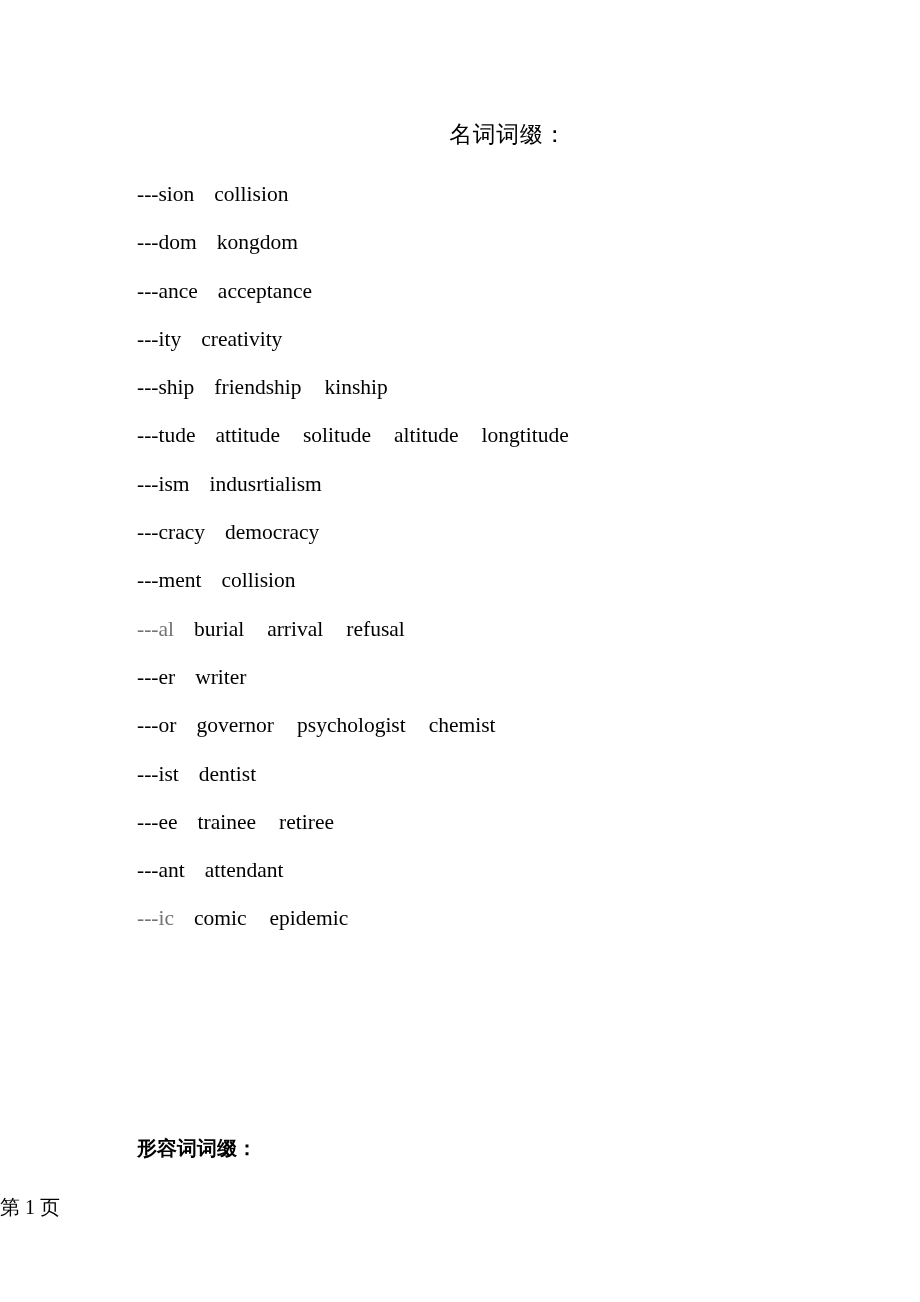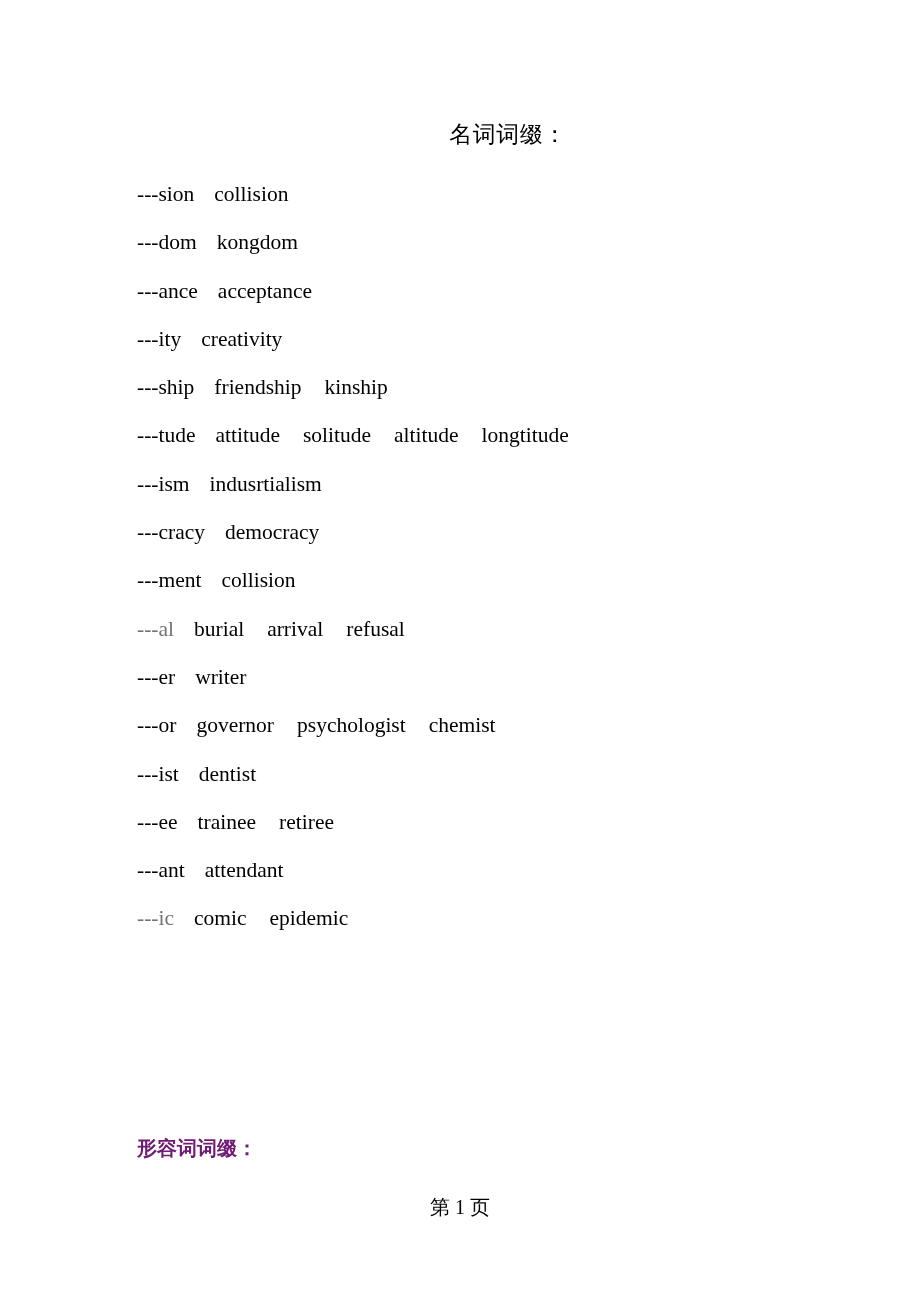--- a/index.html
+++ b/index.html
@@ -76,31 +76,31 @@
 
   
   .sub-heading {
     position: absolute;
     top: 1134px;
     left: 137px;
     font-family: Liberation Sans, sans-serif;
     font-size: 20px;
     font-weight: 700;
     line-height: 28px;
-    color: #701a75;
+    color: #000000;
     white-space: pre;
   }
 
   
   .page-footer {
     position: absolute;
     top: 1192px;
     left: 0;
     width: 920px;
-    text-align: center;
+    text-align: left;
     font-family: "Liberation Serif", "DejaVu Serif", serif;
     font-size: 20px;
     line-height: 30px;
     color: #000000;
     white-space: pre;
   }
 </style>
 </head>
 <body>
 

